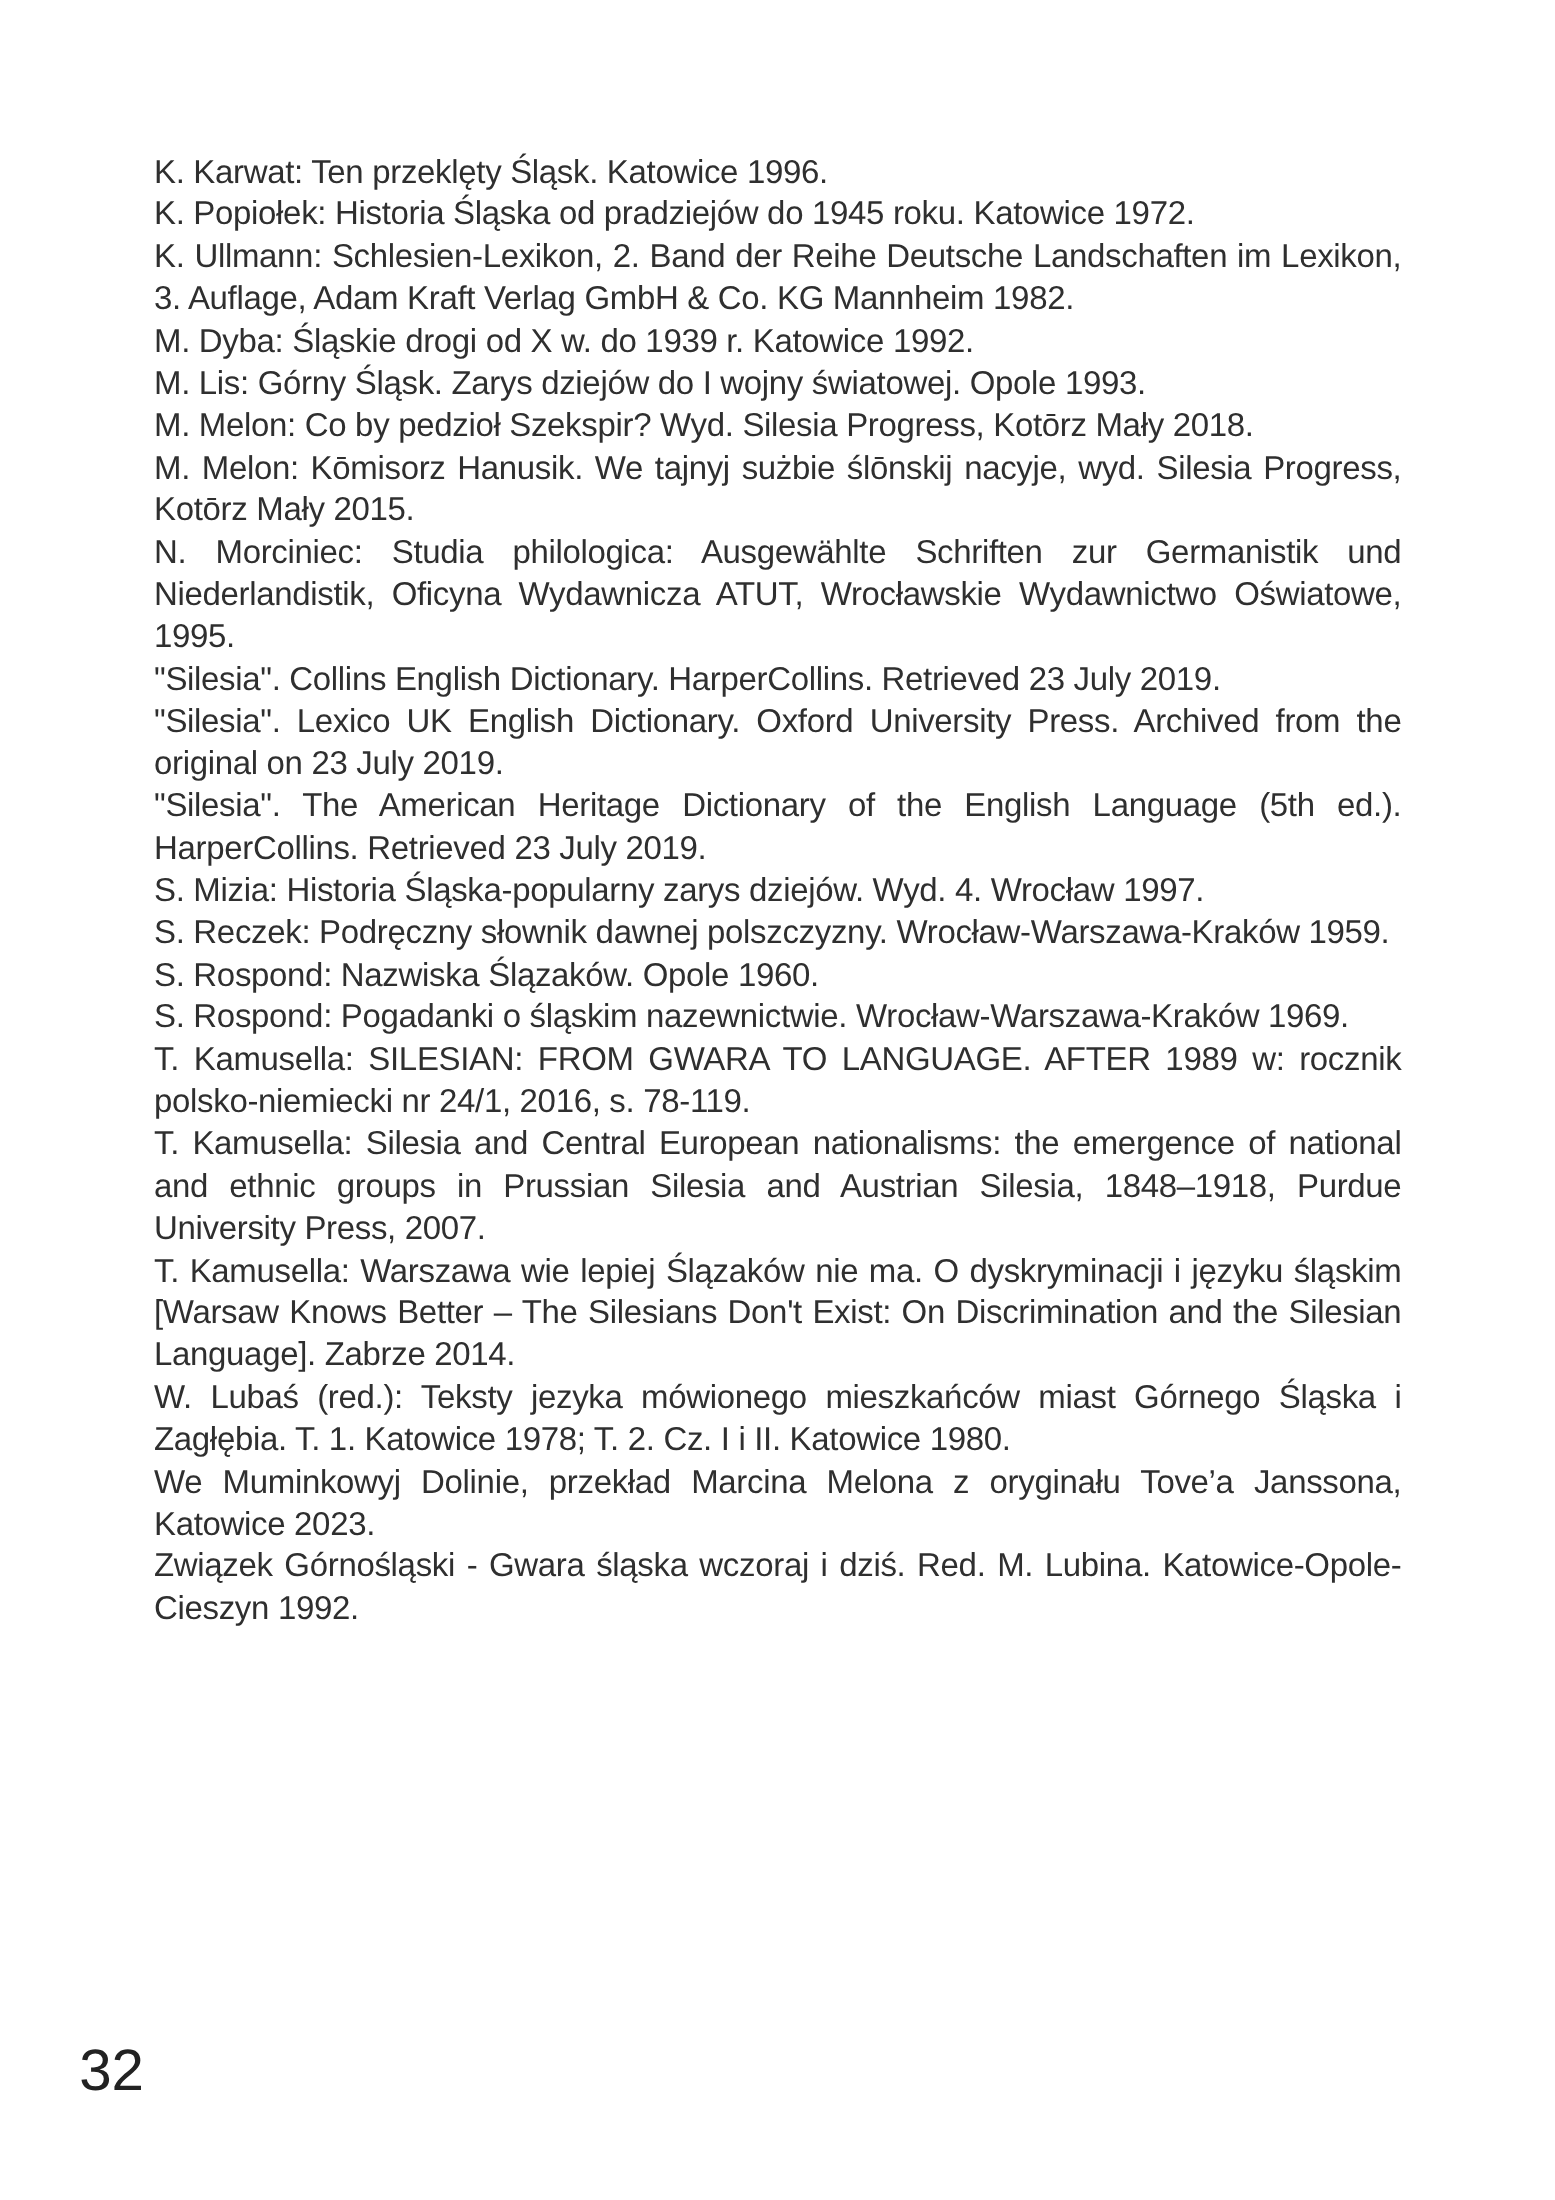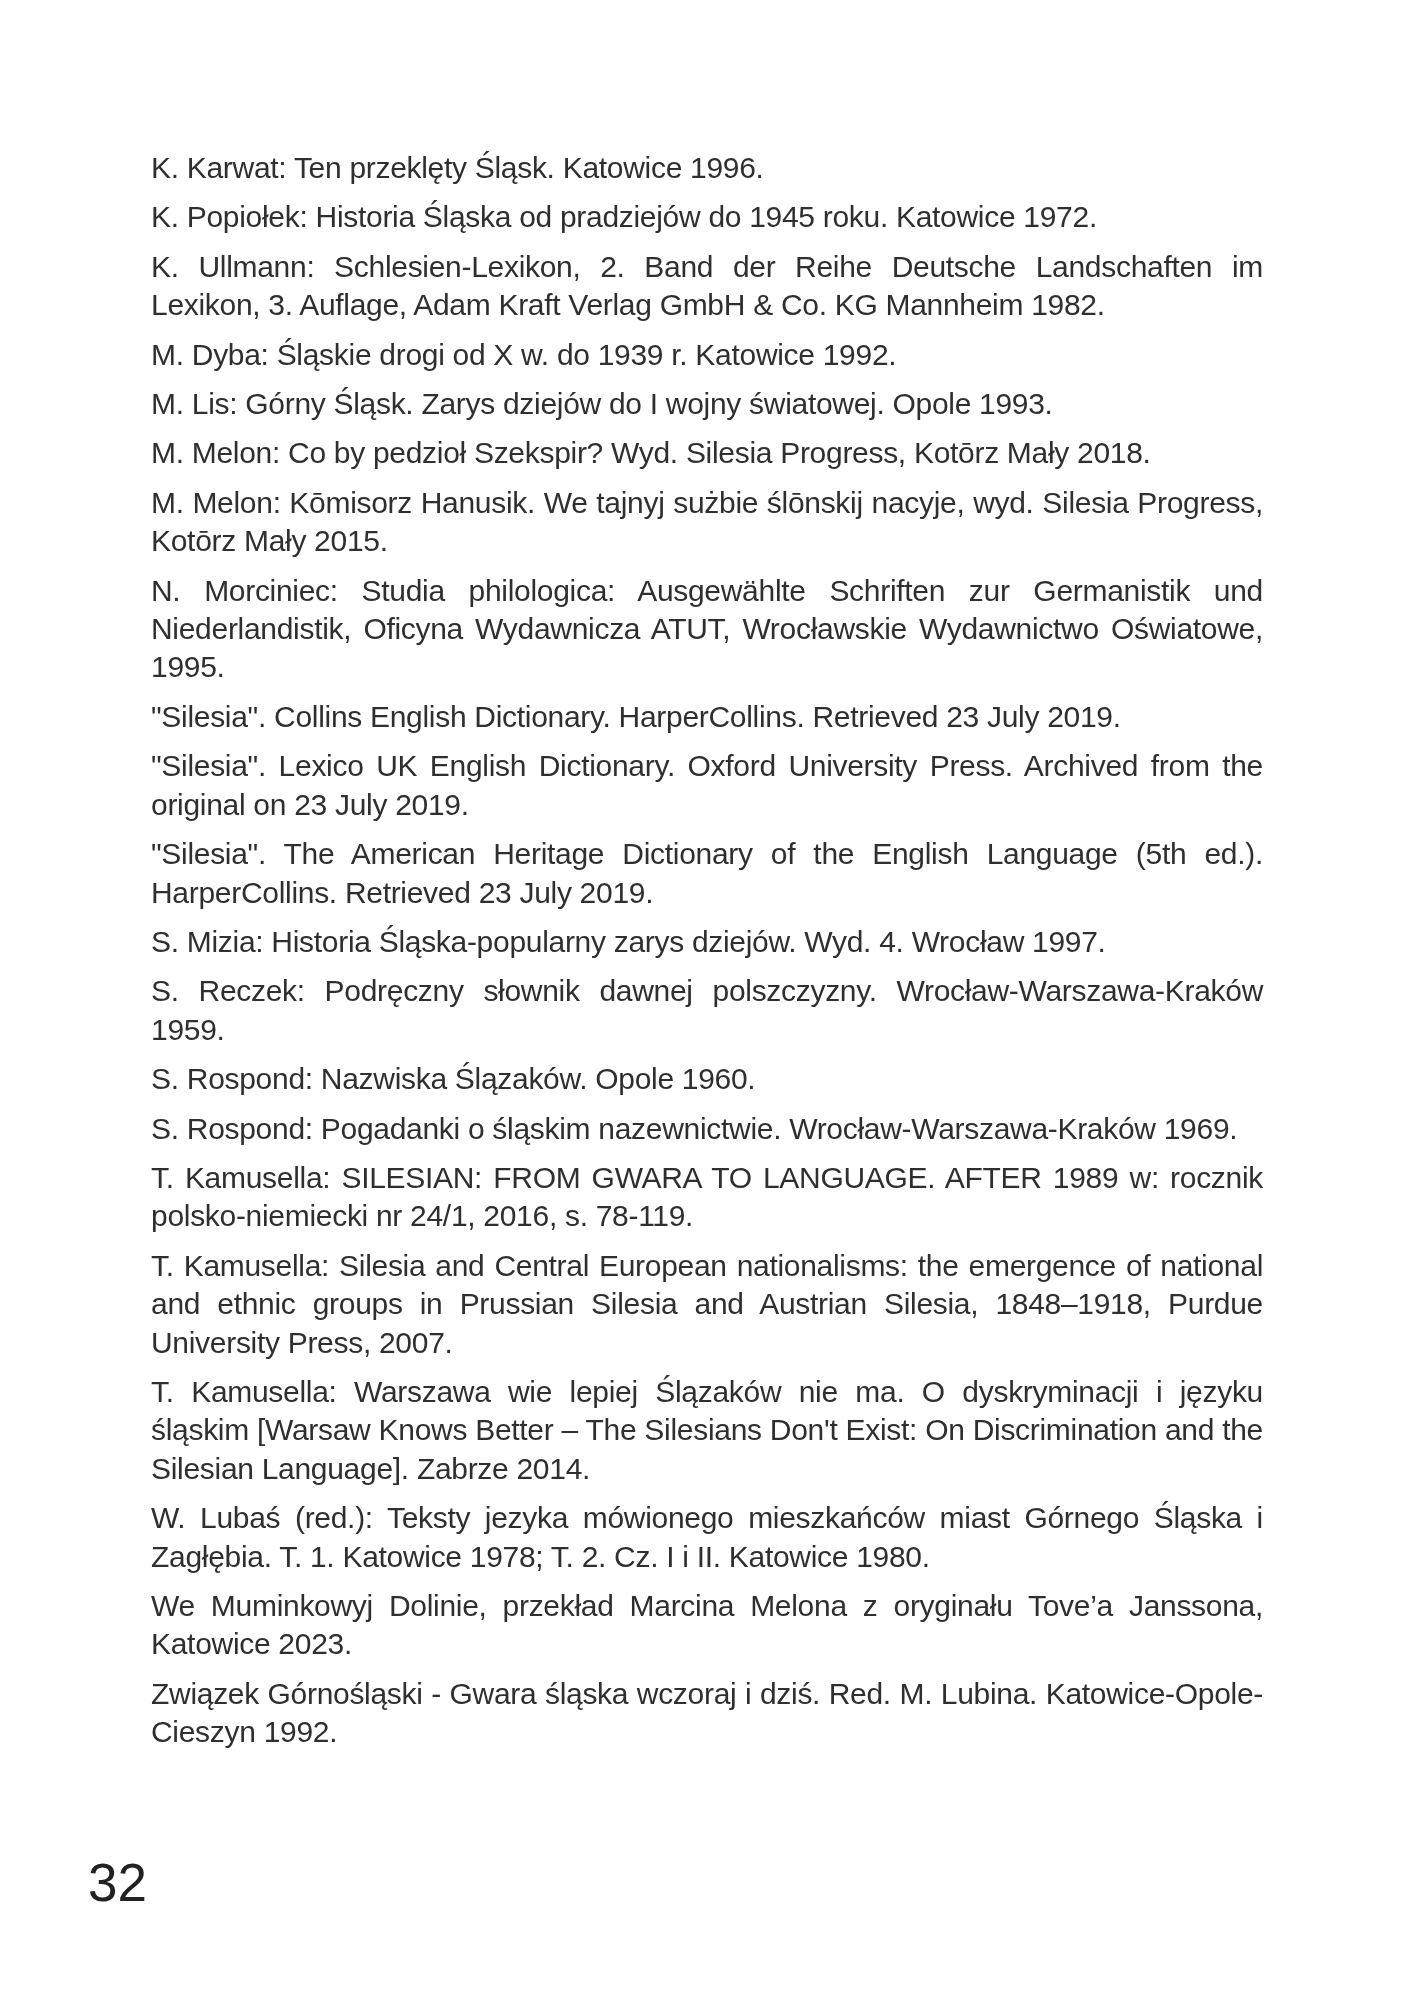--- a/index.html
+++ b/index.html
@@ -16,26 +16,26 @@
     left: 140px;
     top: 138px;
     width: 1134px;
     font-size: 30px;
     line-height: 38.4px;
     letter-spacing: -0.3px;
     color: #2f2f2f;
     text-align: justify;
   }
   .biblio p {
-    margin: 11px;
+    margin: 0;
     padding: 0;
   }
   .page-number {
     position: absolute;
-    left: 88px;
+    left: 72px;
     top: 1856px;
     font-size: 53px;
     line-height: 1;
     color: #222222;
   }
 </style>
 </head>
 <body>
 
 <div class="page">

